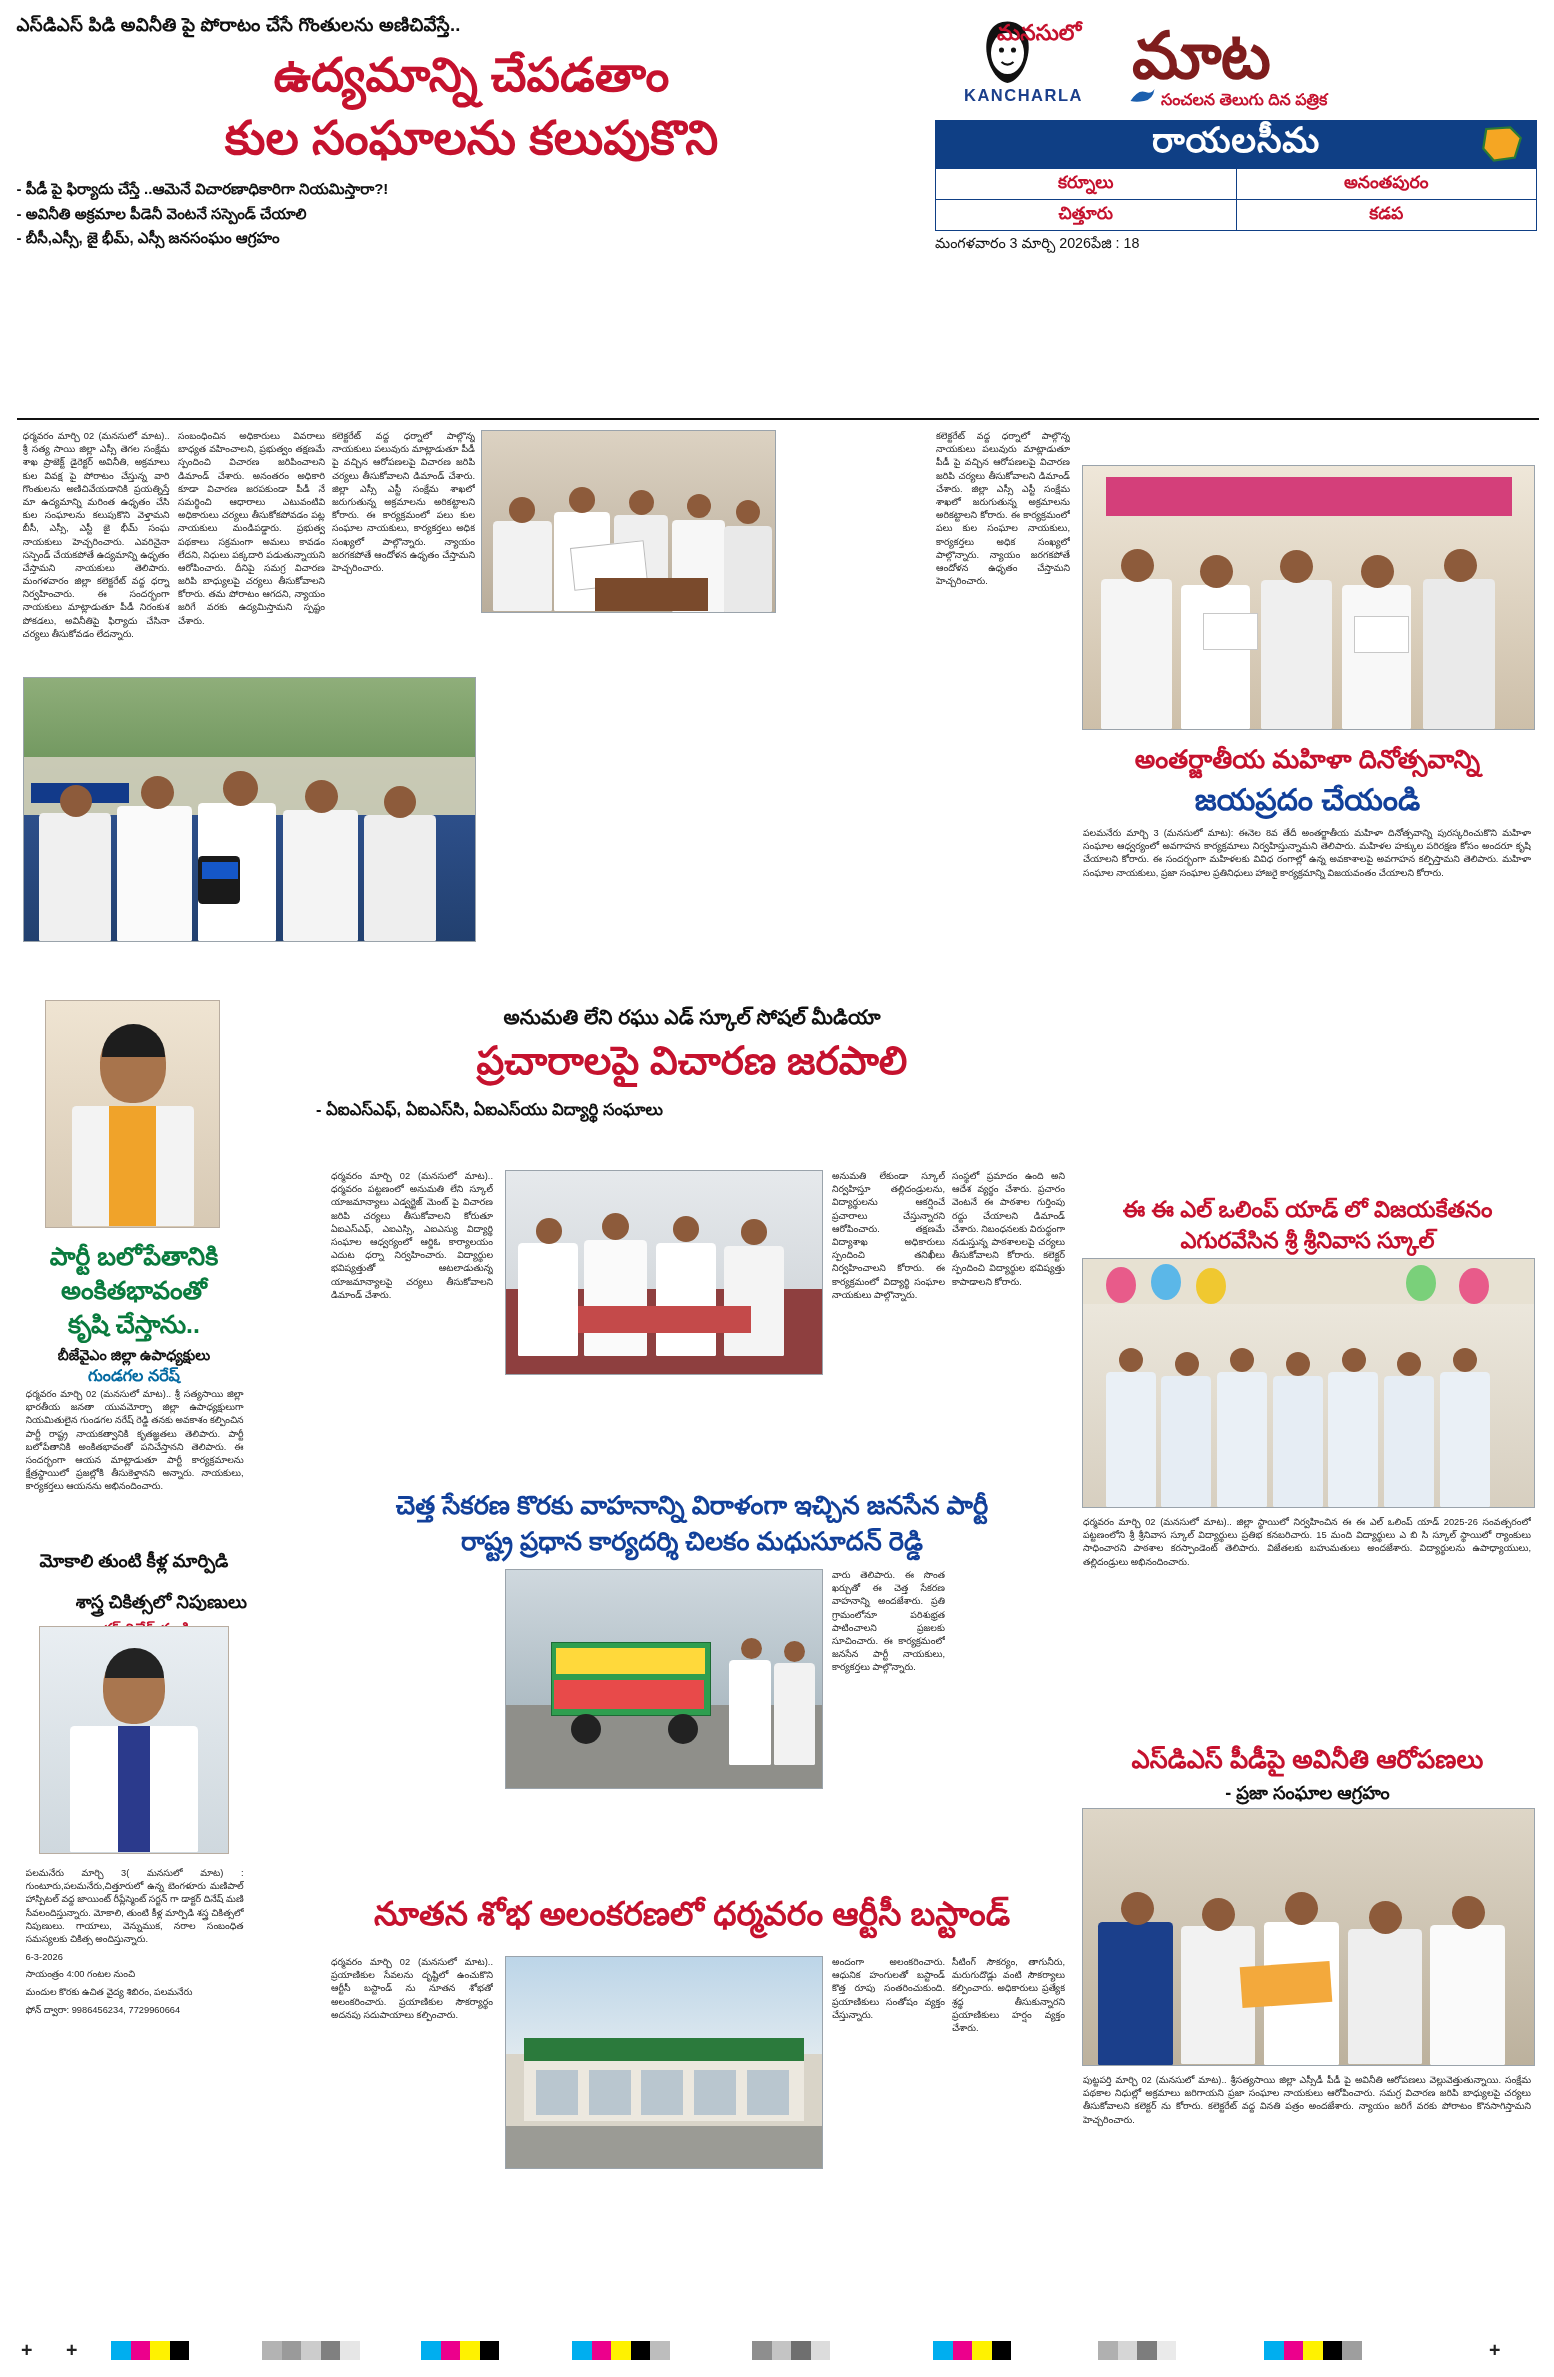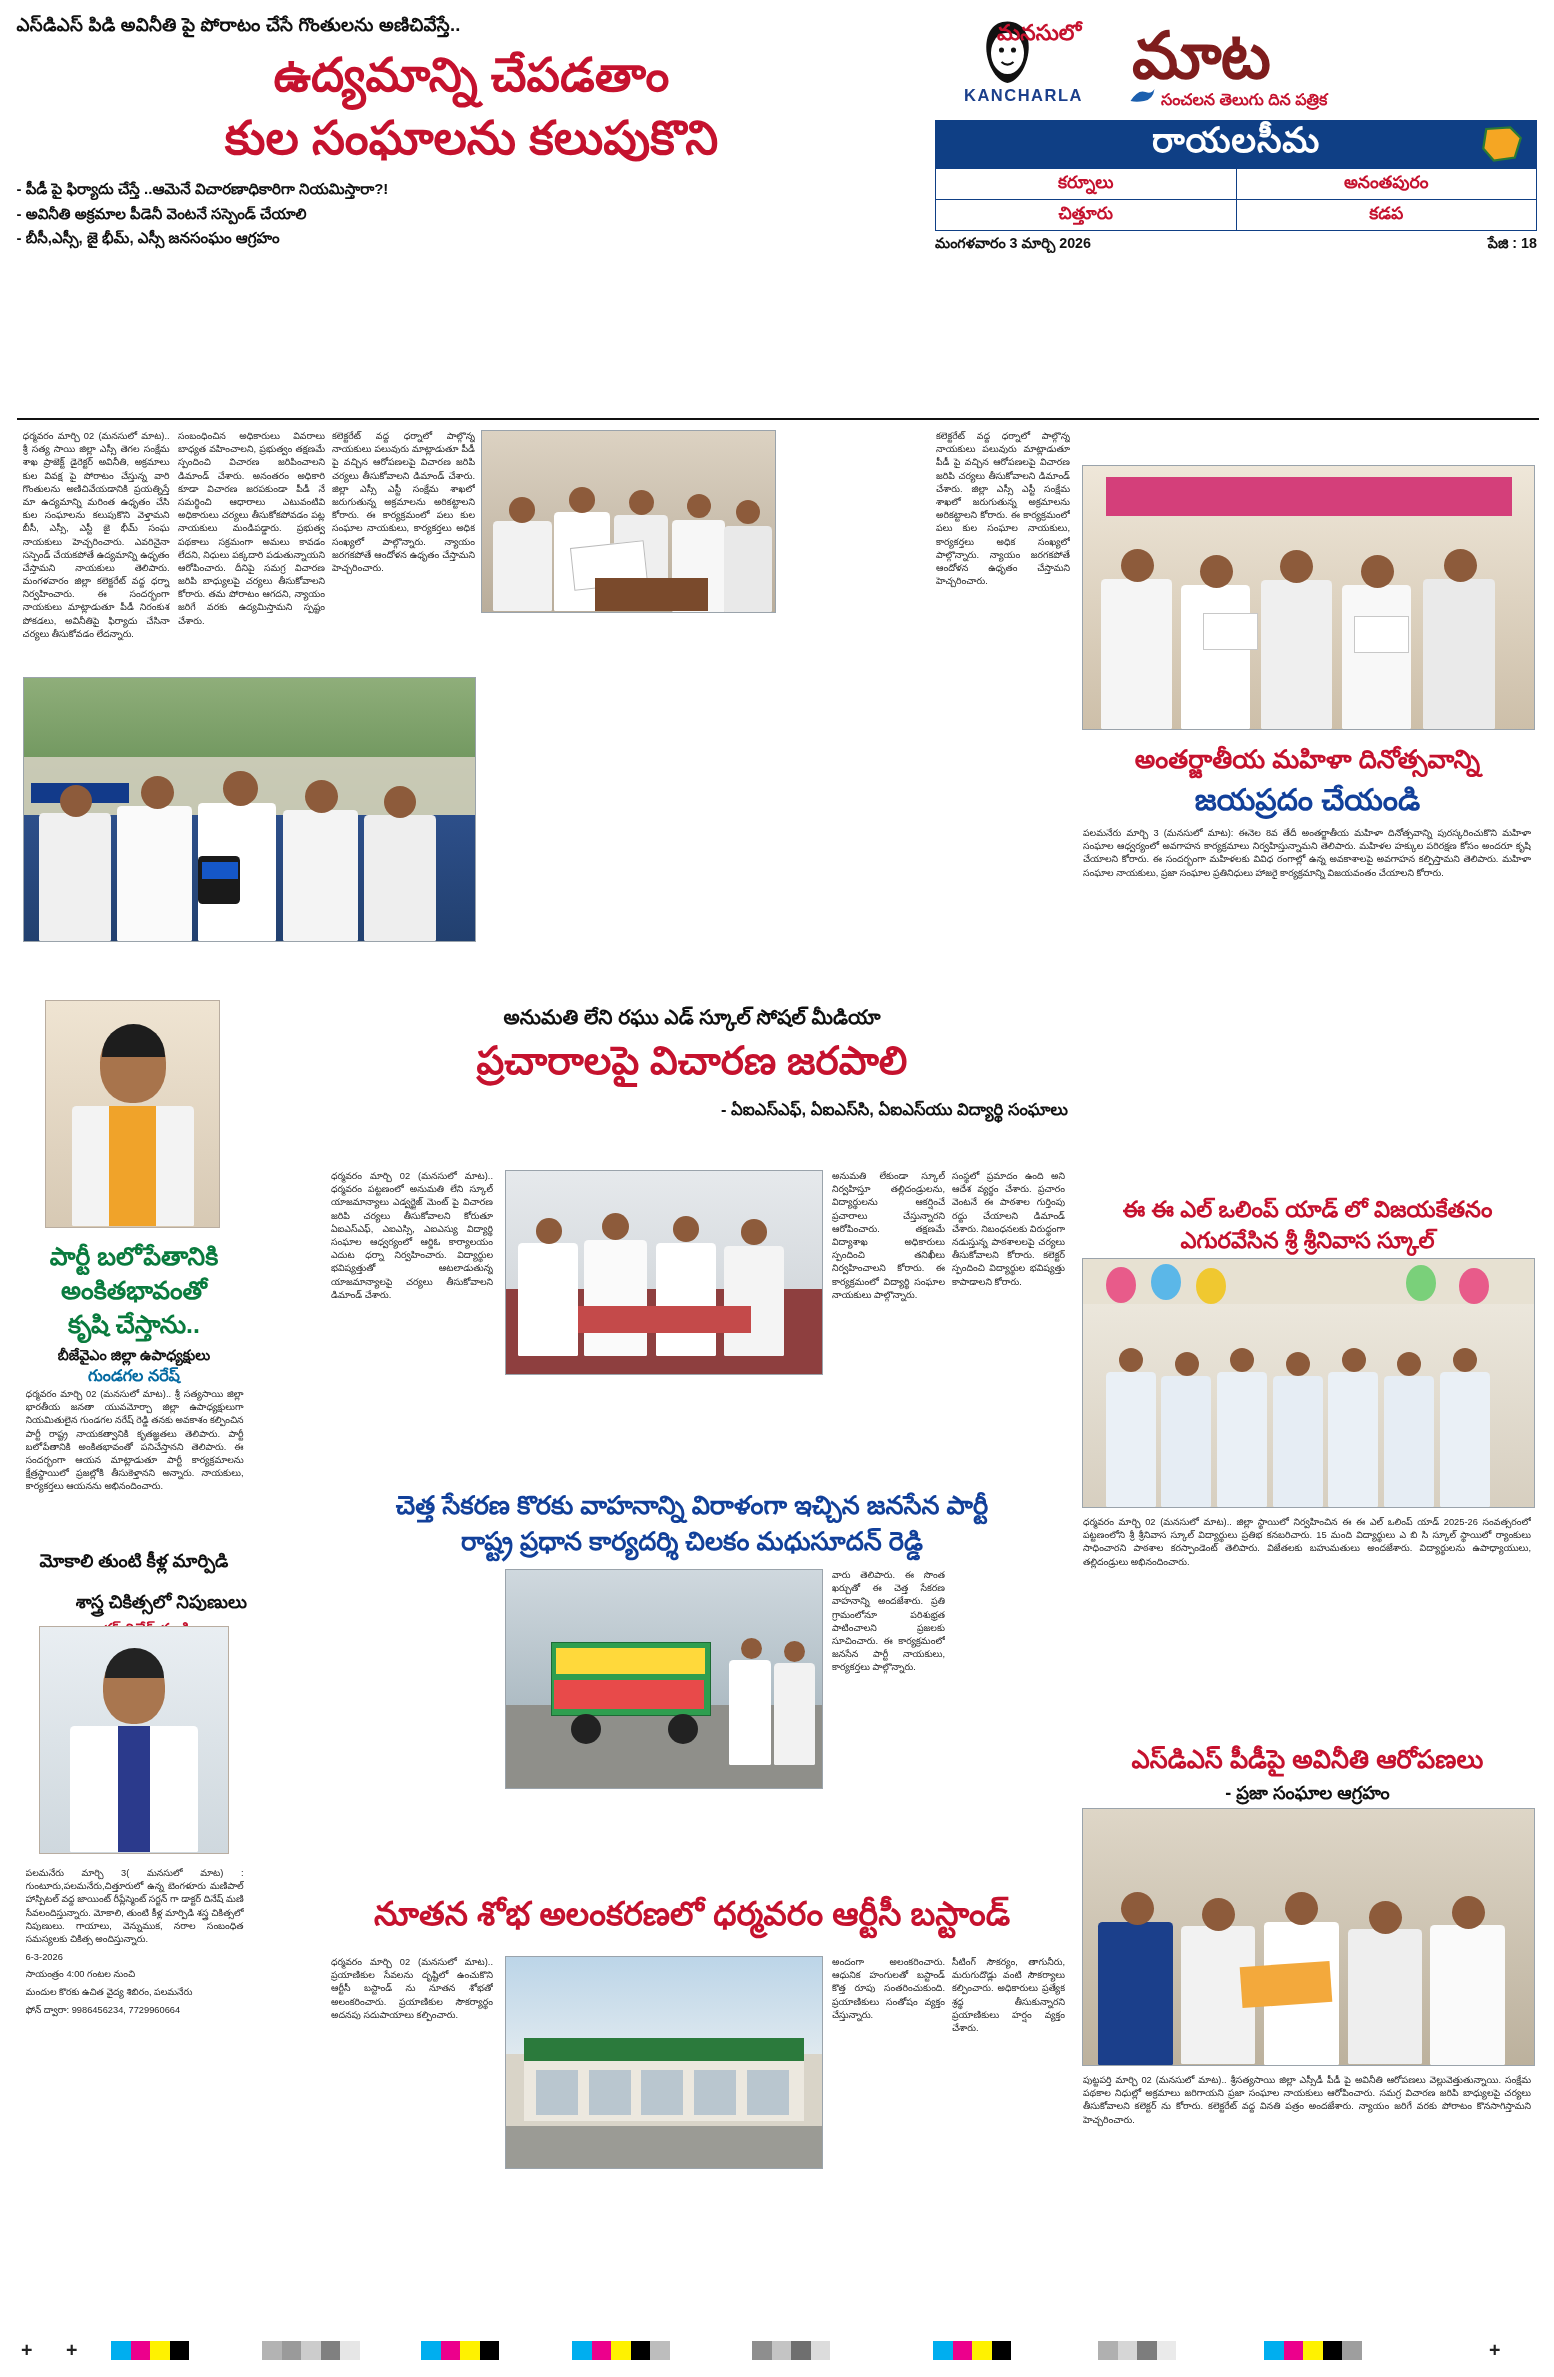--- a/index.html
+++ b/index.html
@@ -26,22 +26,22 @@
   .face{position:absolute;left:41px;top:3px;width:63px;height:69px;}
   .bird{position:absolute;left:194px;top:72px;width:27px;height:22.6px;}
 
   .region-band{position:absolute;left:935px;top:120px;width:602px;height:48px;background:#0f3f85;color:#fff;
       display:flex;align-items:center;justify-content:center;}
   .region-band .rt{font-size:35px;font-weight:bold;letter-spacing:0.8px;}
   .map-ic{position:absolute;right:13.5px;top:6px;width:44px;height:36px;}
   .dist-table{position:absolute;left:935px;top:168px;width:602px;}
   .dist-table table{border-collapse:collapse;width:100%;}
   .dist-table td{border:0.8px solid #0f3f85;color:#c5122e;font-size:17.3px;font-weight:bold;text-align:center;padding:3px 0;width:50%;}
-  .date-row{position:absolute;left:935px;top:235px;width:602px;display:flex;justify-content:space-between;
-      font-size:14.3px;font-weight:bold;color:#111;}
+  .date-row{position:absolute;left:935px;top:235px;width:602px;display:flex;justify-content:flex-start;
+      font-size:14.3px;font-weight:normal;color:#111;}
   .hrule{position:absolute;background:#111;}
 
   
   .col{position:absolute;}
   .photo{position:absolute;background:#cdd3d8;overflow:hidden;border:0.8px solid #9aa3ab;}
 
   .sec-head-red{color:#c5122e;font-weight:bold;text-align:center;}
   .sec-head-blue{color:#12409a;font-weight:bold;text-align:center;}
   .sec-head-green{color:#0a7b3e;font-weight:bold;text-align:center;}
   .ph-room{background:linear-gradient(#d9cfc0,#cfc5b6);}
@@ -207,21 +207,21 @@
     <p>పలమనేరు మార్చి 3( మనసులో మాట) : గుంటూరు,పలమనేరు,చిత్తూరులో ఉన్న బెంగళూరు మణిపాల్ హాస్పిటల్ వద్ద జాయింట్ రీప్లేస్మెంట్ సర్జన్ గా డాక్టర్ దినేష్ మణి సేవలందిస్తున్నారు. మోకాలి, తుంటి కీళ్ల మార్పిడి శస్త్ర చికిత్సలో నిపుణులు. గాయాలు, వెన్నుముక, నరాల సంబంధిత సమస్యలకు చికిత్స అందిస్తున్నారు.</p>
     <p>6-3-2026</p>
     <p>సాయంత్రం 4:00 గంటల నుంచి</p>
     <p>మందుల కొరకు ఉచిత వైద్య శిబిరం, పలమనేరు</p>
     <p>ఫోన్ ద్వారా: 9986456234, 7729960664</p>
   </div>
 
   <div style="position:absolute;left:316px;top:1006px;width:752px;">
     <div class="tel" style="text-align:center;font-size:20.3px;font-weight:bold;color:#111;">అనుమతి లేని రఘు ఎడ్ స్కూల్ సోషల్ మీడియా</div>
     <div class="sec-head-red tel" style="font-size:39px;margin-top:4.5px;">ప్రచారాలపై విచారణ జరపాలి</div>
-    <div class="tel" style="text-align:right;font-size:16.5px;font-weight:bold;color:#111;margin-top:7.5px;">- ఏఐఎస్‌ఎఫ్, ఏఐఎస్‌సి, ఏఐఎస్‌యు విద్యార్థి సంఘాలు</div>
+    <div class="tel" style="text-align:left;font-size:16.5px;font-weight:bold;color:#111;margin-top:7.5px;">- ఏఐఎస్‌ఎఫ్, ఏఐఎస్‌సి, ఏఐఎస్‌యు విద్యార్థి సంఘాలు</div>
   </div>
 
   <div class="col body-col tel" style="left:331px;top:1170px;width:162px;height:293px;overflow:hidden;">
     <p>ధర్మవరం మార్చి 02 (మనసులో మాట).. ధర్మవరం పట్టణంలో అనుమతి లేని స్కూల్ యాజమాన్యాలు ఎడ్వర్టైజ్ మెంట్ పై విచారణ జరిపి చర్యలు తీసుకోవాలని కోరుతూ ఏఐఎస్ఎఫ్, ఎఐఎస్సి, ఎఐఎస్యు విద్యార్థి సంఘాల ఆధ్వర్యంలో ఆర్డిఓ కార్యాలయం ఎదుట ధర్నా నిర్వహించారు. విద్యార్థుల భవిష్యత్తుతో ఆటలాడుతున్న యాజమాన్యాలపై చర్యలు తీసుకోవాలని డిమాండ్ చేశారు.</p>
   </div>
 
   <div class="photo ph-white" style="left:505px;top:1170px;width:316px;height:203px;">
     <div style="position:absolute;left:0;top:0;width:100%;height:100%;background:linear-gradient(#e6e9ec,#c9cfd4);"></div>
     <div style="position:absolute;left:0;top:58%;width:100%;height:42%;background:#8e3f3f;"></div>
     <div class="shirt" style="left:12px;top:72px;width:60px;height:113px;background:#ffffff;"></div>

